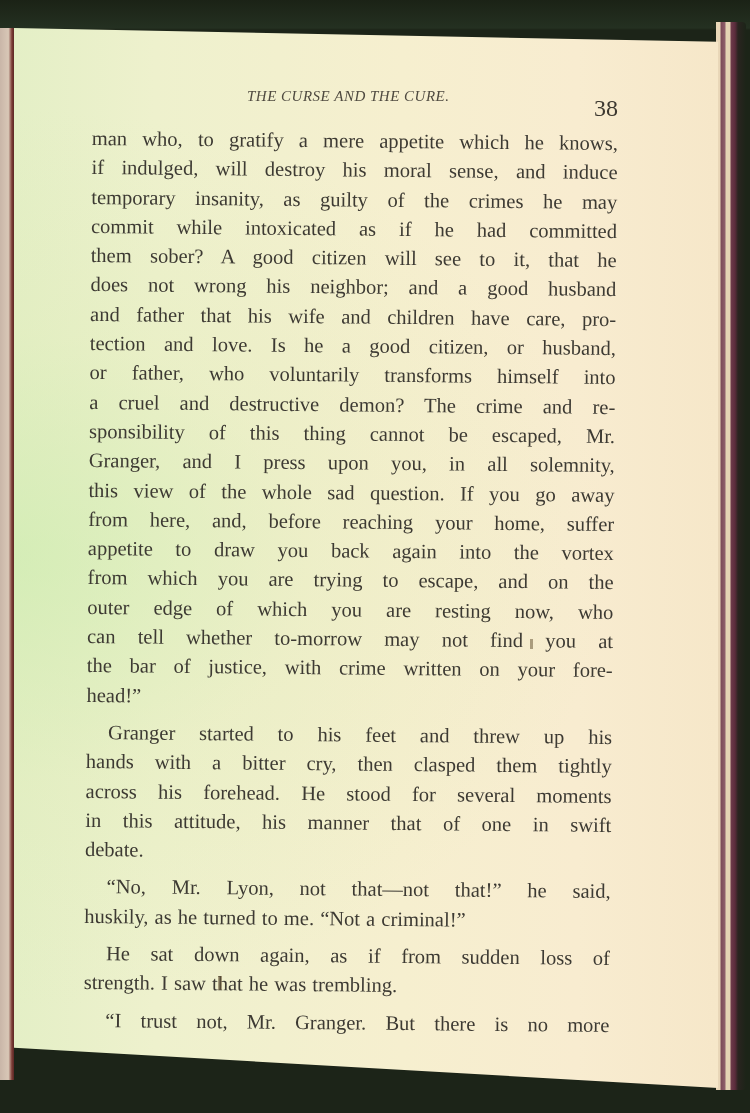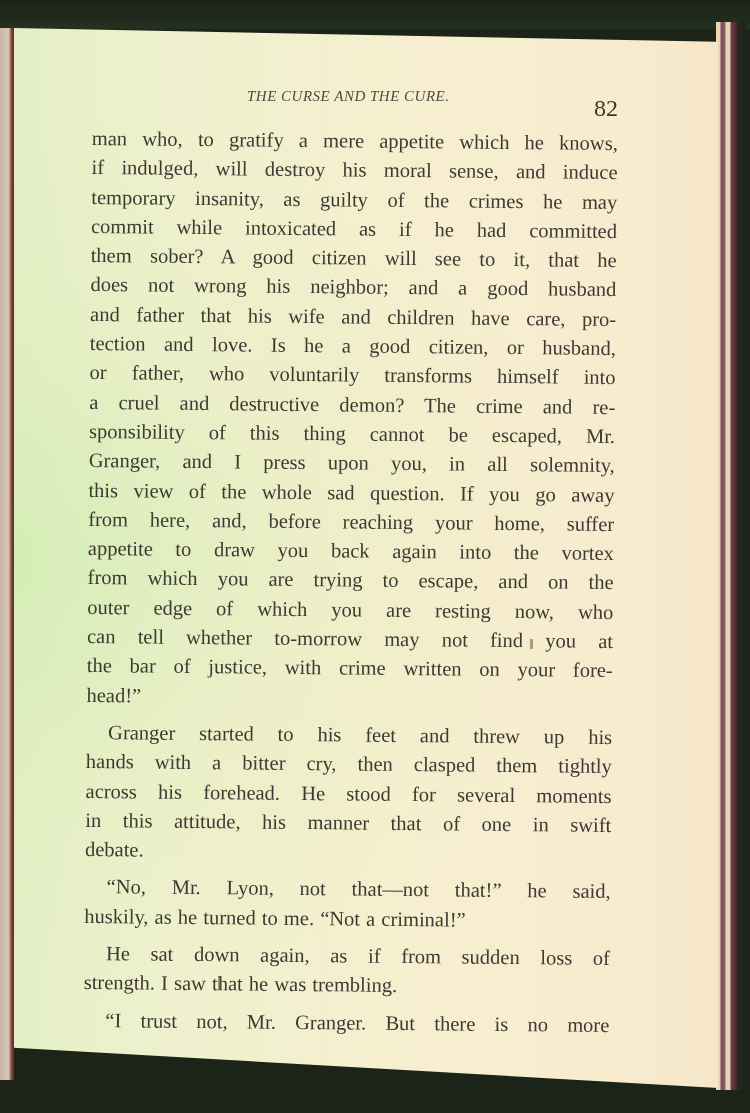--- a/index.html
+++ b/index.html
@@ -114,21 +114,21 @@
 </head>
 <body>
 
 <div class="scan-bg"></div>
 <div class="left-cover"></div>
 <div class="right-edges"></div>
 
 <div class="page"></div>
 
 <div class="running-head">THE CURSE AND THE CURE.</div>
-<div class="page-number">82</div>
+<div class="page-number">38</div>
 
 <div class="text-block">
 
   <p class="para">
     <span class="line">man who, to gratify a mere appetite which he knows,</span>
     <span class="line">if indulged, will destroy his moral sense, and induce</span>
     <span class="line">temporary insanity, as guilty of the crimes he may</span>
     <span class="line">commit while intoxicated as if he had committed</span>
     <span class="line">them sober? A good citizen will see to it, that he</span>
     <span class="line">does not wrong his neighbor; and a good husband</span>

